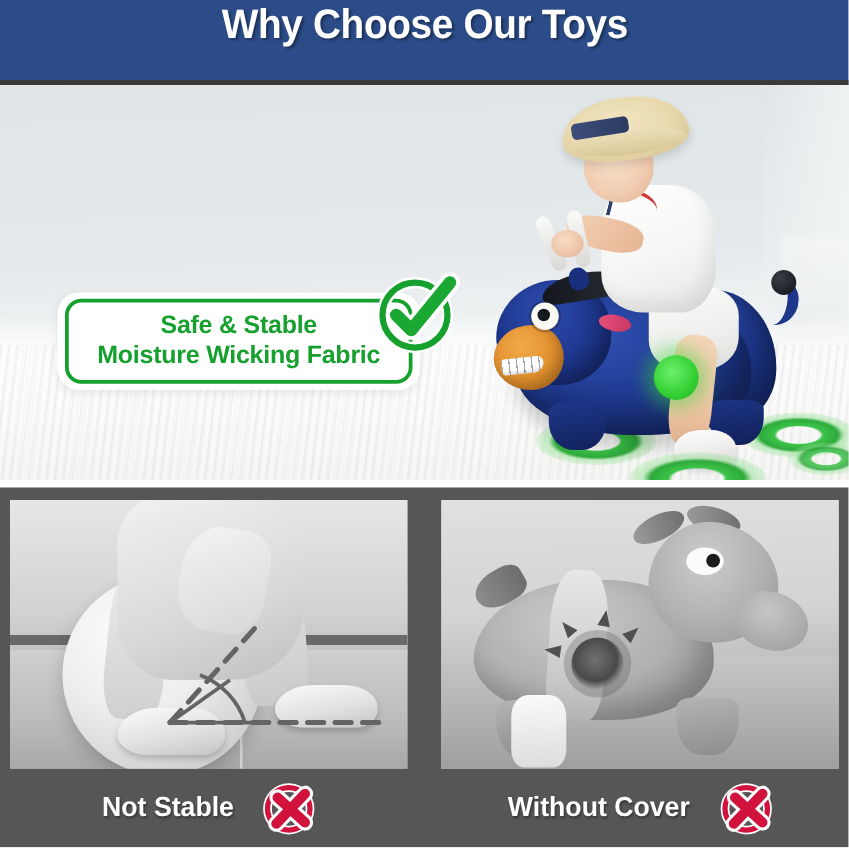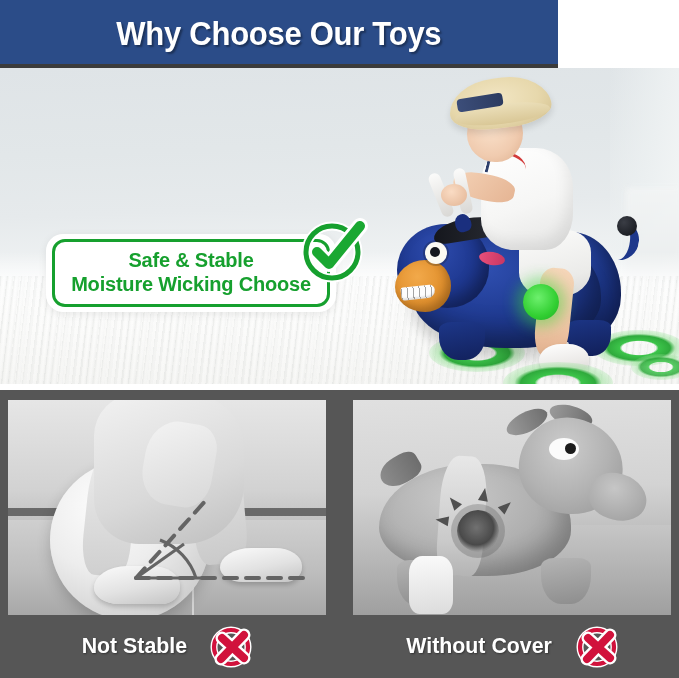--- a/index.html
+++ b/index.html
@@ -15,25 +15,25 @@
     width: 679px;
     height: 678px;
     overflow: hidden;
     background: #ffffff;
   }
 
   
   .header-banner {
     position: absolute;
     left: 0; top: 0;
-    width: 558px;
+    width: 679px;
     height: 68px;
     background: #2b4c88;
     display: flex;
-    align-items: center;
+    align-items: flex-start;
     justify-content: center;
     box-sizing: border-box;
   }
   .header-banner::after {
     content: "";
     position: absolute;
     left: 0; bottom: 0;
     width: 100%;
     height: 4px;
     background: #3b3b3b;
@@ -613,21 +613,21 @@
       <div class="child-hat"></div>
       <div class="child-hat-band"></div>
 
       <div class="green-dot-leg"></div>
       <div class="ground-ring r2"></div>
     </div>
 
     <div class="callout">
       <div class="callout-inner">
         <div class="callout-line">Safe &amp; Stable</div>
-        <div class="callout-line l2">Moisture Wicking Choose</div>
+        <div class="callout-line l2">Moisture Wicking Fabric</div>
       </div>
       <svg class="check-badge" viewBox="0 0 72 72">
         <circle cx="34" cy="38" r="26" fill="none" stroke="#ffffff" stroke-width="9"></circle>
         <circle cx="34" cy="38" r="26" fill="none" stroke="#16a02e" stroke-width="5"></circle>
         <path d="M19 38 L31 50 L62 12" fill="none" stroke="#ffffff" stroke-width="16" stroke-linecap="round" stroke-linejoin="round"></path>
         <path d="M19 38 L31 50 L62 12" fill="none" stroke="#1aa832" stroke-width="10" stroke-linecap="round" stroke-linejoin="round"></path>
       </svg>
     </div>
   </div>
 

